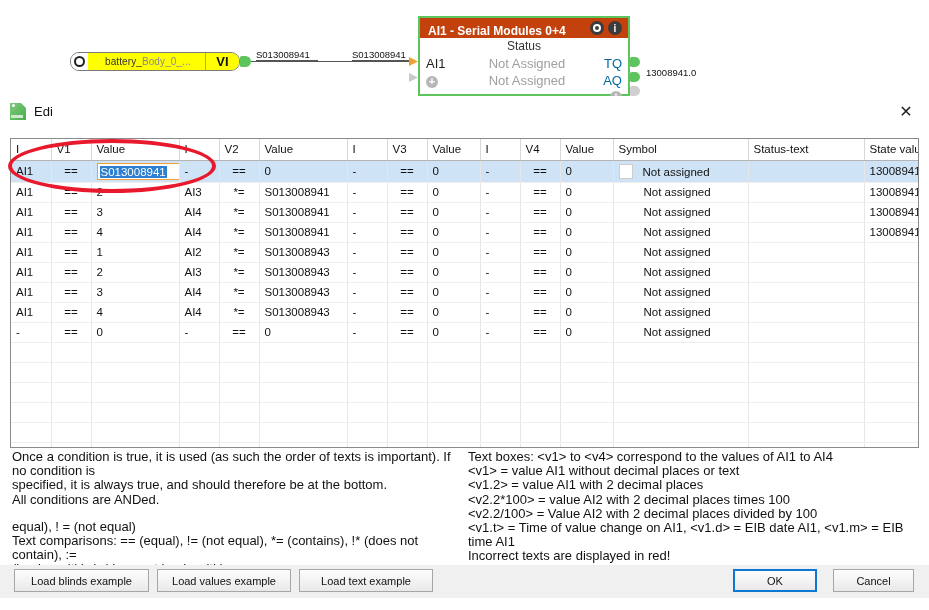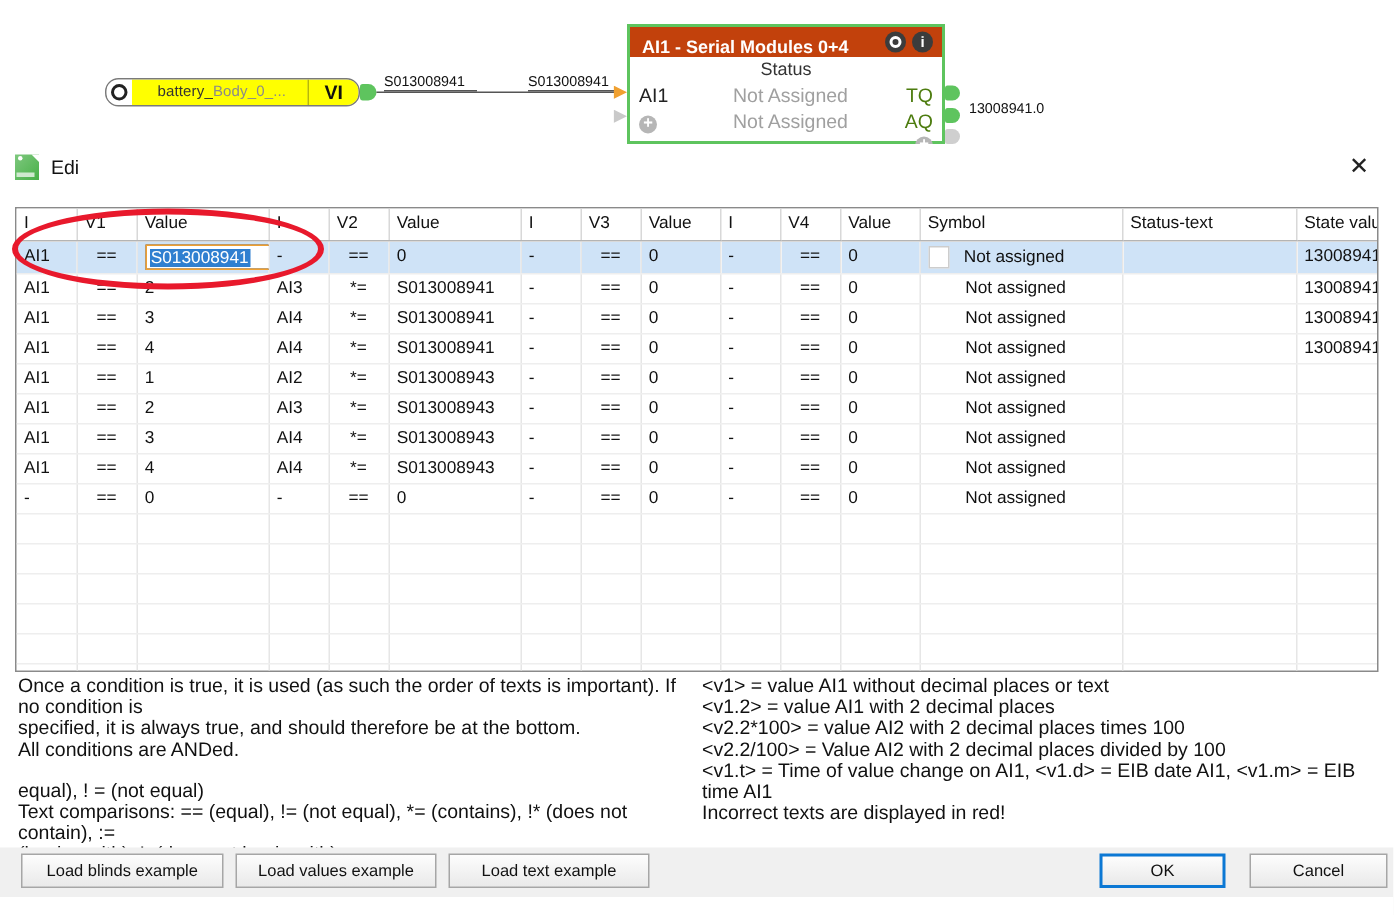--- a/index.html
+++ b/index.html
@@ -76,21 +76,21 @@
   .gear-sm { width:8px;height:8px;border-radius:50%;border:2px solid #fff; }
   .module-status {
     text-align: center; font-size: 12px; color: #333; height: 17px; line-height: 17px;
   }
   .module-row {
     display: flex; justify-content: space-between; align-items: center;
     font-size: 13px; padding: 0 6px; height: 17px;
   }
   .module-row .left { color: #222; width: 34px; }
   .module-row .mid { color: #a0a0a0; flex: 1; text-align: center; }
-  .module-row .right { color: #4d7c0f; width: 28px; text-align: right; }
+  .module-row .right { color: #0369a1; width: 28px; text-align: right; }
   .plus-circle {
     display:inline-block; width: 12px; height: 12px; border-radius: 50%;
     background: #b6b6b6; color: #fff; font-size: 11px; line-height: 11px;
     text-align: center; font-weight: bold;
   }
   .module-row.bottomplus { justify-content: flex-end; height: 16px; }
   .port-in {
     position: absolute; left: 409px; width: 9px; height: 9px; background: #f0a030;
     clip-path: polygon(0 0, 100% 50%, 0 100%);
   }
@@ -182,21 +182,21 @@
     position: absolute; top: 4px; height: 23px;
     background: linear-gradient(#fdfdfd,#e9e9e9);
     border: 1px solid #a6a6a6; color: #111; font-size: 11px;
     font-family: "Liberation Sans", sans-serif;
     display: flex; align-items: center; justify-content: center; cursor: pointer;
   }
   .btn.b1 { left: 14px; width: 135px; }
   .btn.b2 { left: 157px; width: 134px; }
   .btn.b3 { left: 299px; width: 134px; }
   .btn.ok { left: 733px; width: 84px; border: 2px solid #0c78d4; }
-  .btn.cancel { left: 833px; width: 92px; }
+  .btn.cancel { left: 833px; width: 81px; }
   .footer-strip { position:absolute; left:0; top:598px; width:929px; height:12px; background:#ffffff; }
 </style>
 </head>
 <body>
 
 <div id="root">
 
   <div class="diagram">
 
     <div class="blk-battery">
@@ -562,20 +562,21 @@
     <p>Once a condition is true, it is used (as such the order of texts is important). If no condition is</p>
     <p>specified, it is always true, and should therefore be at the bottom.</p>
     <p>All conditions are ANDed.</p>
     <div class="gap"></div>
     <p>equal), ! = (not equal)</p>
     <p>Text comparisons: == (equal), != (not equal), *= (contains), !* (does not contain), :=</p>
     <p>(begins with), !: (does not begin with)</p>
   </div>
 
   <div class="help right">
+    <p>Text boxes: &lt;v1&gt; to &lt;v4&gt; correspond to the values of AI1 to AI4</p>
     <p>&lt;v1&gt; = value AI1 without decimal places or text</p>
     <p>&lt;v1.2&gt; = value AI1 with 2 decimal places</p>
     <p>&lt;v2.2*100&gt; = value AI2 with 2 decimal places times 100</p>
     <p>&lt;v2.2/100&gt; = Value AI2 with 2 decimal places divided by 100</p>
     <p>&lt;v1.t&gt; = Time of value change on AI1, &lt;v1.d&gt; = EIB date AI1, &lt;v1.m&gt; = EIB time AI1</p>
     <p>Incorrect texts are displayed in red!</p>
   </div>
 
   <div class="btnbar">
     <div class="btn b1">Load blinds example</div>

